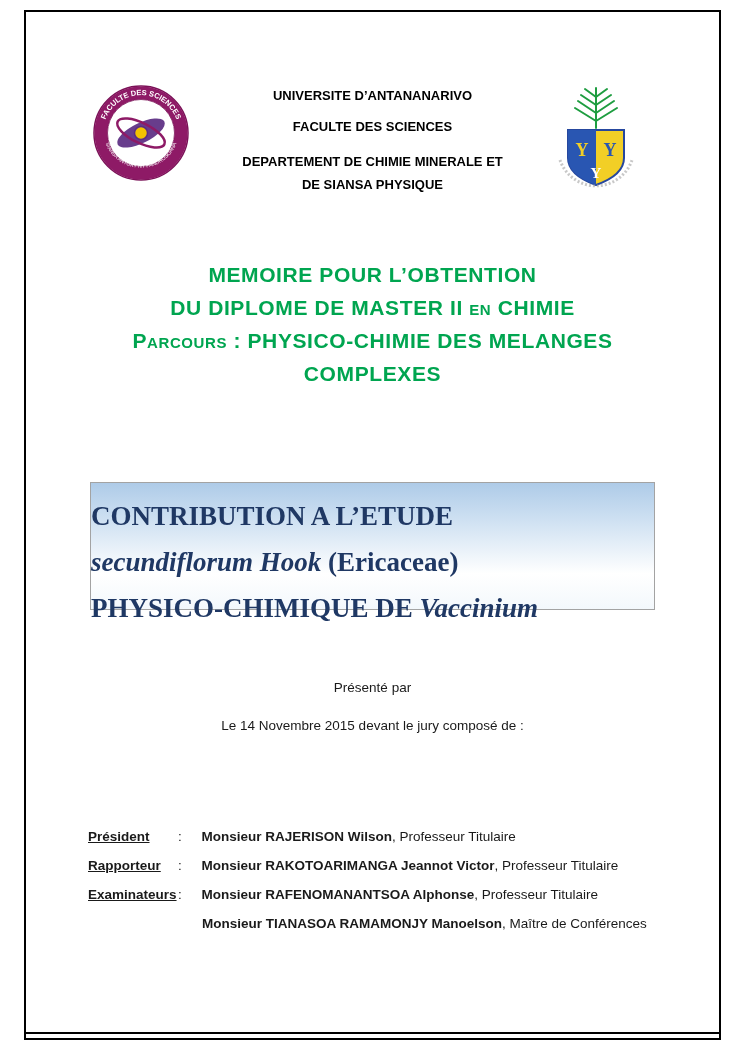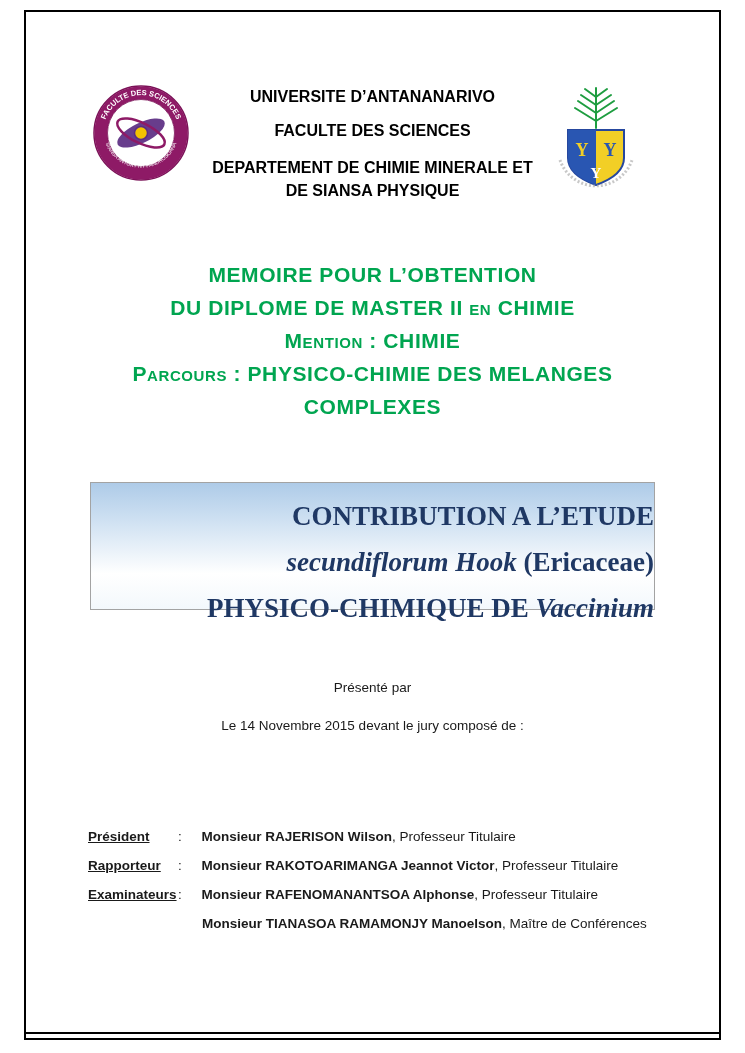--- a/index.html
+++ b/index.html
@@ -22,41 +22,41 @@
     content:"";
     position:absolute;left:0;right:0;bottom:4px;
     border-top:2px solid #000;
   }
   .logo{position:absolute;}
   .logo-left{left:92px;top:84px;}
   .logo-right{left:552px;top:82px;}
 
   .header-text{
     position:absolute;top:88px;left:185px;width:375px;
-    text-align:center;font-weight:bold;font-size:16px;color:#000;
+    text-align:center;font-weight:bold;font-size:13px;color:#000;
   }
   .h-line{margin-bottom:16px;}
   .h-dept div{line-height:23px;}
 
   .degree-block{
     position:absolute;top:258px;left:50px;right:50px;
     text-align:center;
     color:#00A550;
     font-weight:bold;
     font-variant:small-caps;
     font-size:21px;
     letter-spacing:0.6px;
     line-height:33px;
   }
 
   .title-box{
     position:absolute;left:90px;top:482px;width:565px;height:128px;
     border:1px solid #a3a3a3;
     background:linear-gradient(180deg,#aecbe8 0%,#cfe1f2 30%,#ffffff 72%,#f3f8fc 100%);
-    text-align:right;
+    text-align:left;
     color:#1F3864;
     font-family:"Liberation Serif","DejaVu Serif",serif;
     font-weight:bold;
     font-size:27px;
     line-height:46px;
     padding-top:10px;
     box-sizing:border-box;
   }
   .title-box .it{font-style:italic;}
 
@@ -141,21 +141,20 @@
     <div class="h-line">FACULTE DES SCIENCES</div>
     <div class="h-dept">
       <div>DEPARTEMENT DE CHIMIE MINERALE ET</div>
       <div>DE SIANSA PHYSIQUE</div>
     </div>
   </div>
 
   <div class="degree-block">
     <div>MEMOIRE POUR L’OBTENTION</div>
     <div>DU DIPLOME DE MASTER II en CHIMIE</div>
-    <div>Mention : CHIMIE</div>
     <div>Parcours : PHYSICO-CHIMIE DES MELANGES</div>
     <div>COMPLEXES</div>
   </div>
 
   <div class="title-box">
     <div>CONTRIBUTION A L’ETUDE</div>
     <div><span class="it">secundiflorum Hook</span><span> (Ericaceae)</span></div>
     <div><span>PHYSICO-CHIMIQUE DE </span><span class="it">Vaccinium</span></div>
   </div>
 

